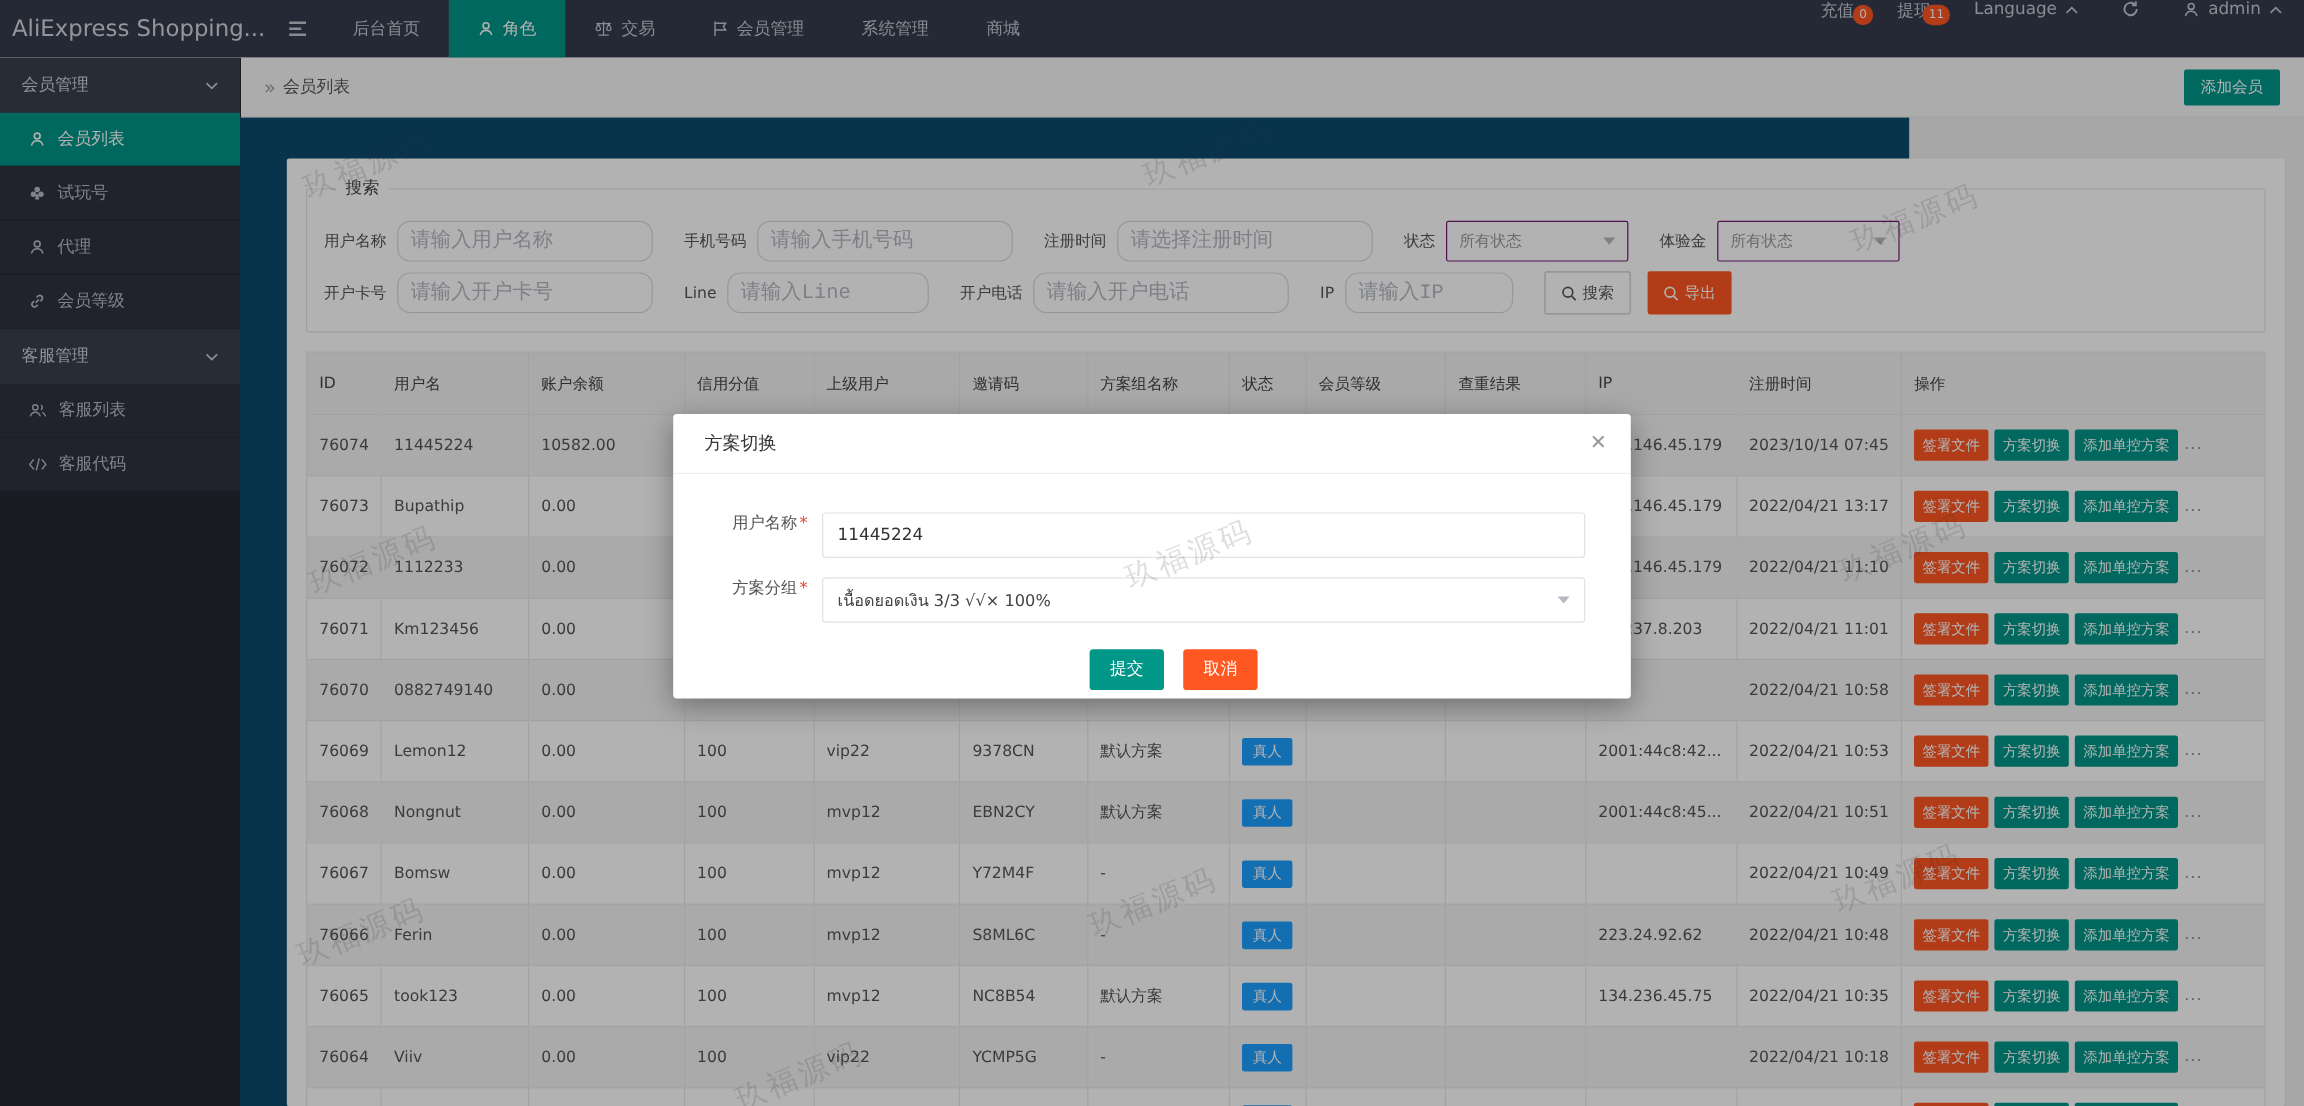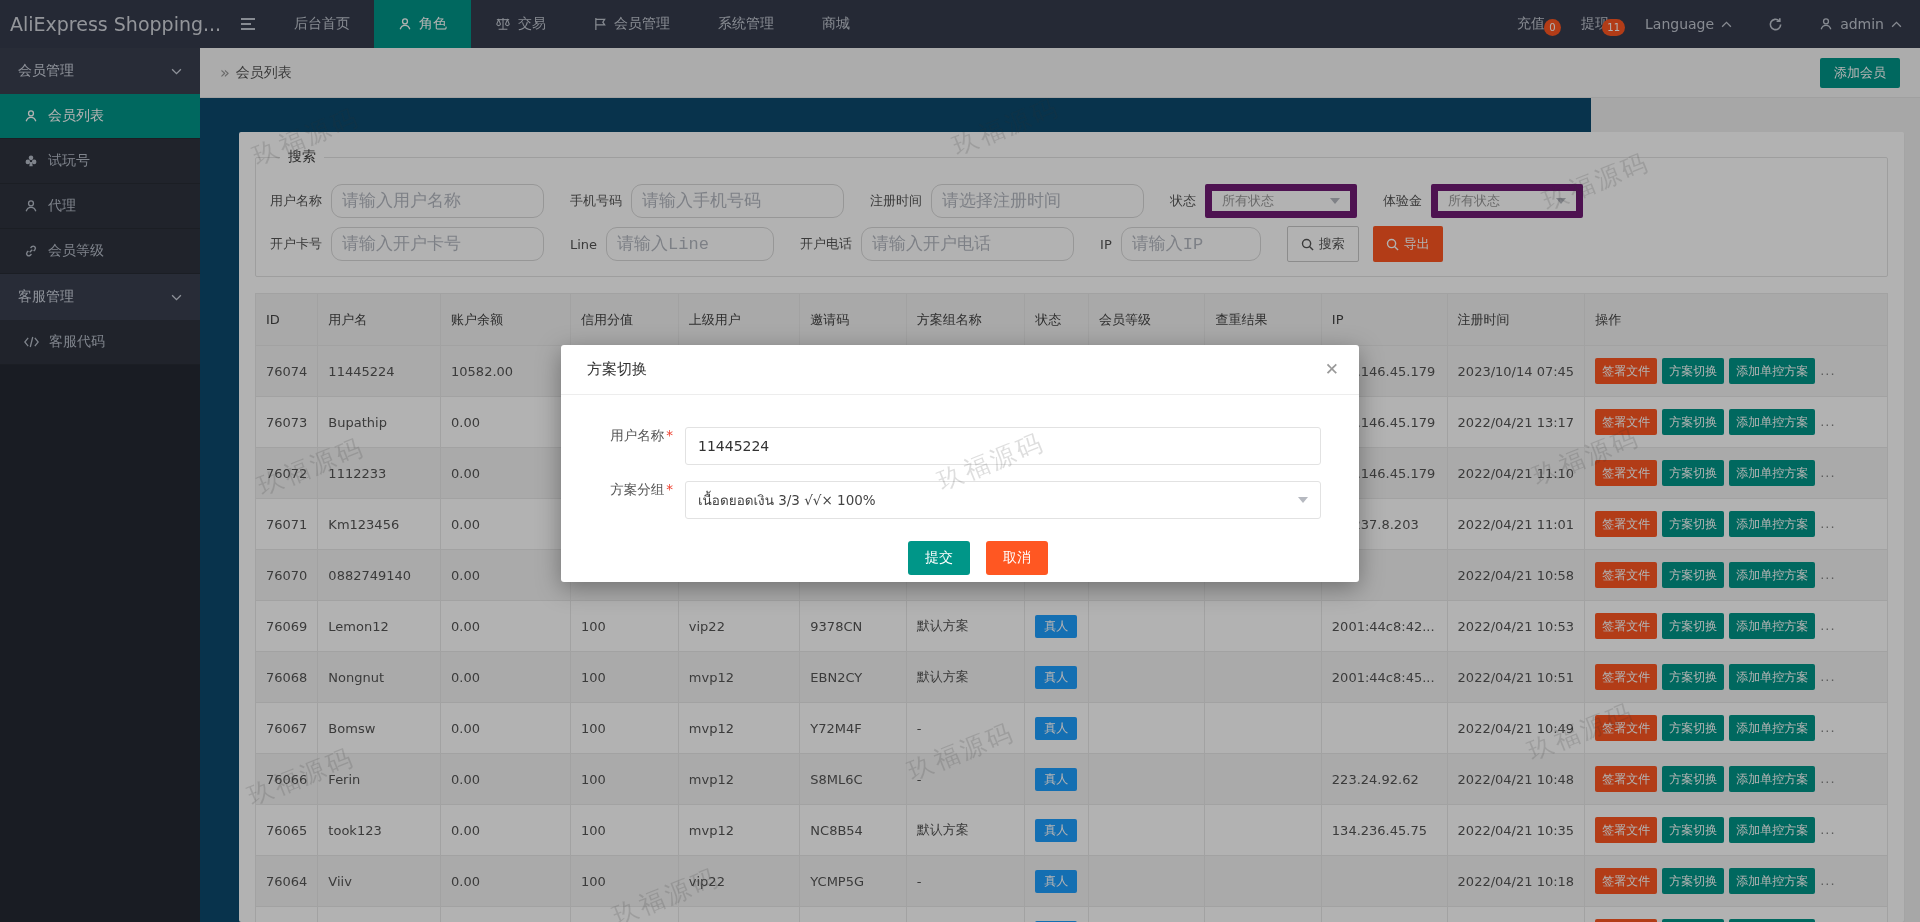--- a/index.html
+++ b/index.html
@@ -4,21 +4,21 @@
 <style>
   * { margin:0; padding:0; box-sizing:border-box; }
   html,body { width:1920px; height:922px; overflow:hidden; font-family:"DejaVu Sans","Liberation Sans",sans-serif; background:#efefef; }
 
   
   .topnav { position:fixed; left:0; top:0; width:1920px; height:48px; background:#363c4d; display:flex; align-items:stretch; z-index:1; }
   .logo { width:226px; display:flex; align-items:center; padding-left:10px; color:#d3d6dd; font-size:19px; white-space:nowrap; overflow:hidden; }
   .nav-toggle { display:flex; align-items:center; padding:0 14px; color:#c2c7d1; cursor:pointer; }
   .nav-item { display:flex; align-items:center; gap:7px; padding:0 24px; color:#c2c7d1; font-size:14px; cursor:pointer; }
   .nav-item.active { background:#009688; color:#fff; }
-  .nav-right { margin-left:auto; display:flex; align-items:center; }
+  .nav-right { margin-left:auto; display:flex; align-items:flex-start; }
   .nav-right .nav-item { padding:0 18px; position:relative; }
   .badge-dot { position:absolute; top:4px; right:2px; min-width:17px; height:17px; line-height:17px; padding:0 5px; border-radius:9px; background:#ff5722; color:#fff; font-size:10px; text-align:center; }
   .icon { display:inline-flex; align-items:center; justify-content:center; }
   svg { display:block; }
 
   
   .sidebar { position:fixed; left:0; top:48px; width:200px; height:874px; background:#252933; z-index:1; }
   .side-group { height:46px; display:flex; align-items:center; justify-content:space-between; padding:0 18px; background:#3a4050; color:#cdd2dd; font-size:14px; cursor:pointer; }
   .side-item { height:45px; display:flex; align-items:center; gap:10px; padding:0 24px; background:#2e333e; color:#b7bdc9; font-size:14px; cursor:pointer; border-bottom:1px solid #272b34; }
   .side-item.active { background:#009688; color:#fff; }
@@ -35,21 +35,21 @@
 
   fieldset.search { border:1px solid #e3e3e3; border-radius:2px; padding:10px 14px 14px; }
   fieldset.search legend { font-size:14px; color:#444; padding:0 8px; margin-left:10px; }
   .f-row { display:flex; align-items:center; margin-top:8px; }
   .f-group { display:flex; align-items:center; margin-right:26px; }
   .f-label { font-size:13px; color:#555; margin-right:9px; white-space:nowrap; }
   .f-input { height:34px; border:1px solid #d9d9d9; border-radius:11px; padding:0 10px; font-size:17px; color:#333; background:#fff; width:213px; font-family:Liberation Mono, monospace; }
   .f-input::placeholder { color:#b4b8c0; }
   .f-input.w-line { width:168px; }
   .f-input.w-ip { width:140px; }
-  .f-select { height:34px; width:152px; border:7px solid #701a75; border-radius:2px; background:#fff; display:flex; align-items:center; justify-content:space-between; padding:0 10px; cursor:pointer; }
+  .f-select { height:34px; width:152px; border:1px solid #701a75; border-radius:2px; background:#fff; display:flex; align-items:center; justify-content:space-between; padding:0 10px; cursor:pointer; }
   .f-select .val { font-size:13px; color:#999; }
   .caret-down { width:0; height:0; border-left:5px solid transparent; border-right:5px solid transparent; border-top:6px solid #b6b9c0; }
   .btn-search { height:36px; padding:0 13px; background:#fff; border:1px solid #c9c9c9; border-radius:2px; color:#555; font-size:13px; display:inline-flex; align-items:center; gap:5px; cursor:pointer; margin-right:14px; }
   .btn-export { height:36px; padding:0 13px; background:#ff5722; border:none; border-radius:2px; color:#fff; font-size:13px; display:inline-flex; align-items:center; gap:5px; cursor:pointer; }
 
   
   .tbl-wrap { margin-top:16px; }
   table.grid { border-collapse:collapse; table-layout:fixed; }
   table.grid th, table.grid td { border:1px solid #e9e9e9; font-size:13px; color:#555; text-align:left; padding:0 10px; white-space:nowrap; overflow:hidden; }
   table.grid th { height:52px; background:#f2f2f2; font-weight:normal; color:#444; }
@@ -226,20 +226,30 @@
       </span>
     <span>会员等级</span>
   </div>
   <div class="side-group">
     <span>客服管理</span>
     <span class="icon">
         <svg width="11" height="7" viewBox="0 0 12 8" fill="none" stroke="currentColor" stroke-width="1.5">
           <path d="M1 1.5l5 5 5-5"></path>
         </svg>
       </span>
+  </div>
+  <div class="side-item">
+    <span class="icon">
+        <svg width="15" height="14" viewBox="0 0 18 16" fill="none" stroke="currentColor" stroke-width="1.4">
+          <circle cx="6.5" cy="5" r="2.6"></circle>
+          <path d="M1.5 14c.8-2.8 2.7-4.2 5-4.2s4.2 1.4 5 4.2"></path>
+          <path d="M12 2.7a2.6 2.6 0 0 1 0 4.8M13.5 10c1.6.6 2.7 1.9 3.2 4"></path>
+        </svg>
+      </span>
+    <span>客服列表</span>
   </div>
   <div class="side-item">
     <span class="icon">
         <svg width="15" height="12" viewBox="0 0 18 14" fill="none" stroke="currentColor" stroke-width="1.5">
           <polyline points="5,2 1,7 5,12"></polyline>
           <polyline points="13,2 17,7 13,12"></polyline>
           <line x1="10.5" y1="1" x2="7.5" y2="13"></line>
         </svg>
       </span>
     <span>客服代码</span>

